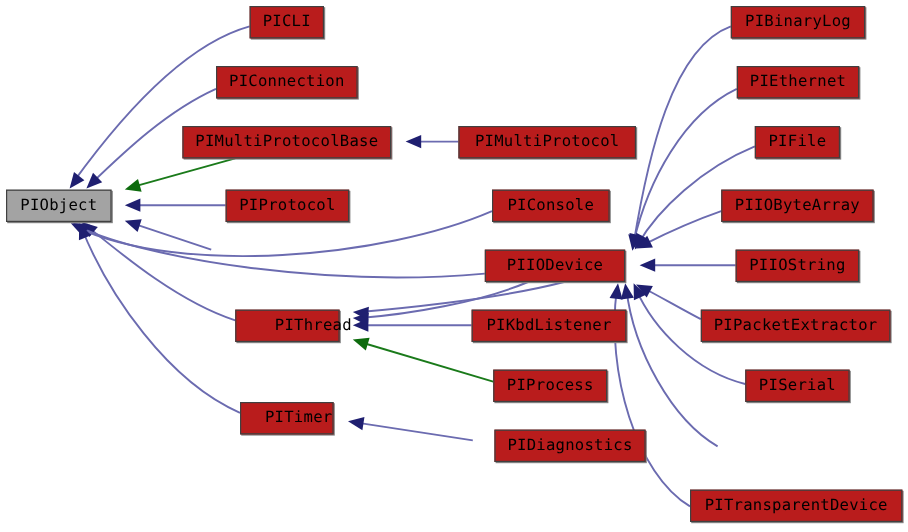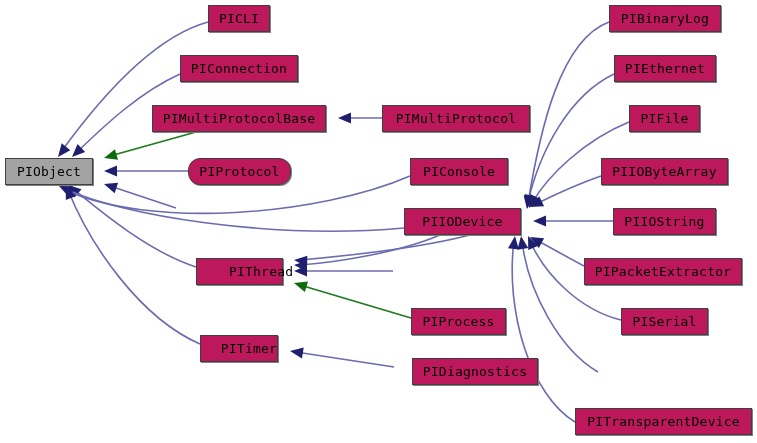--- a/index.html
+++ b/index.html
@@ -19,21 +19,21 @@
     position: absolute;
     left: 0;
     top: 0;
     width: 757px;
     height: 443px;
   }
   .node {
     position: absolute;
     box-sizing: border-box;
     border: 1px solid #404040;
-    background: #be185d;
+    background: #b91c1c;
     color: #000000;
     font-size: 13px;
     line-height: 25px;
     text-align: center;
     white-space: nowrap;
     box-shadow: 1px 1px 0 0 #808080;
     z-index: 5;
     letter-spacing: 0.2px;
   }
   .node.root {
@@ -92,26 +92,27 @@
       <polygon points="0,0 -13,-5.5 -13,5.5" fill="#1f1f70" transform="translate(528,236) rotate(246)"></polygon>
       <path d="M598,372 C560,350 528,292 522,241" fill="none" stroke="#6b6bb0" stroke-width="1.6"></path>
       <polygon points="0,0 -13,-5.5 -13,5.5" fill="#1f1f70" transform="translate(521,236) rotate(262)"></polygon>
       <path d="M575,422 C530,395 505,310 514,241" fill="none" stroke="#6b6bb0" stroke-width="1.6"></path>
       <polygon points="0,0 -13,-5.5 -13,5.5" fill="#1f1f70" transform="translate(515,236) rotate(277)"></polygon>
     </svg>
 <div class="node root" title="PIObject" style="left: 5px; top: 158px; width: 88px; height: 27px;">PIObject</div>
     <div class="node" title="PICLI" style="left: 208px; top: 5px; width: 62px; height: 27px;">PICLI</div>
     <div class="node" title="PIConnection" style="left: 180px; top: 55px; width: 118px; height: 27px;">PIConnection</div>
     <div class="node" title="PIMultiProtocolBase" style="left: 152px; top: 105px; width: 174px; height: 27px;">PIMultiProtocolBase</div>
-    <div class="node" title="PIProtocol" style="left: 188px; top: 158px; width: 103px; height: 27px; border-radius: 12px;">PIProtocol</div>
+    <div class="node" title="PIProtocol" style="left: 188px; top: 158px; width: 103px; height: 27px;">PIProtocol</div>
     <div class="node" title="PIThread" style="left: 196px; top: 258px; width: 87px; height: 27px; padding-left: 32px;">PIThread</div>
     <div class="node" title="PITimer" style="left: 200px; top: 335px; width: 78px; height: 27px; text-align: right;">PITimer</div>
     <div class="node" title="PIMultiProtocol" style="left: 382px; top: 105px; width: 148px; height: 27px;">PIMultiProtocol</div>
     <div class="node" title="PIConsole" style="left: 410px; top: 158px; width: 98px; height: 27px;">PIConsole</div>
     <div class="node" title="PIIODevice" style="left: 404px; top: 208px; width: 117px; height: 27px;">PIIODevice</div>
+    <div class="node" title="PIKbdListener" style="left: 393px; top: 258px; width: 129px; height: 27px;">PIKbdListener</div>
     <div class="node" title="PIProcess" style="left: 411px; top: 308px; width: 95px; height: 27px;">PIProcess</div>
     <div class="node" title="PIDiagnostics" style="left: 394px; top: 358px; width: 126px; height: 27px; margin-left: 18px;">PIDiagnostics</div>
     <div class="node" title="PIBinaryLog" style="left: 609px; top: 5px; width: 112px; height: 27px;">PIBinaryLog</div>
     <div class="node" title="PIEthernet" style="left: 614px; top: 55px; width: 102px; height: 27px;">PIEthernet</div>
     <div class="node" title="PIFile" style="left: 629px; top: 105px; width: 71px; height: 27px;">PIFile</div>
     <div class="node" title="PIIOByteArray" style="left: 601px; top: 158px; width: 127px; height: 27px;">PIIOByteArray</div>
     <div class="node" title="PIIOString" style="left: 613px; top: 208px; width: 103px; height: 27px;">PIIOString</div>
     <div class="node" title="PIPacketExtractor" style="left: 584px; top: 258px; width: 158px; height: 27px;">PIPacketExtractor</div>
     <div class="node" title="PISerial" style="left: 621px; top: 308px; width: 87px; height: 27px;">PISerial</div>
     <div class="node" title="PITransparentDevice" style="left: 575px; top: 408px; width: 177px; height: 27px;">PITransparentDevice</div>

